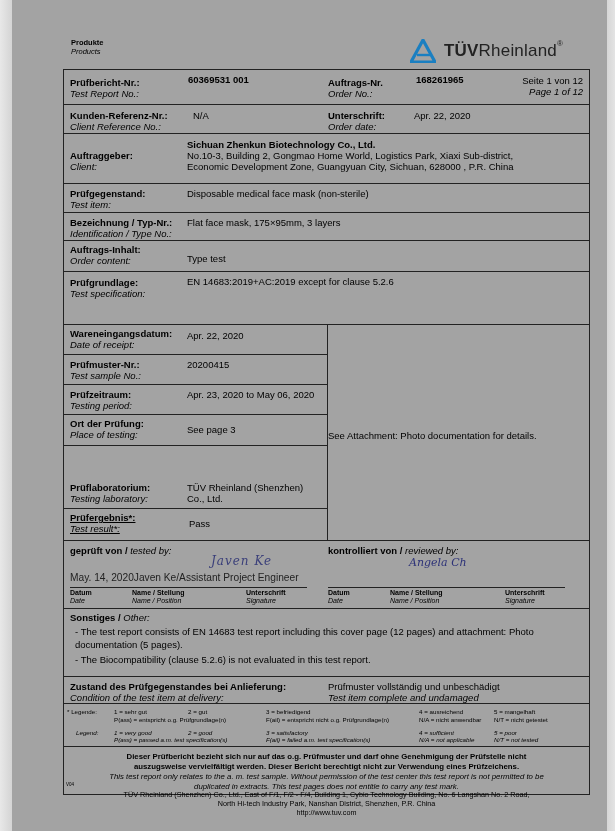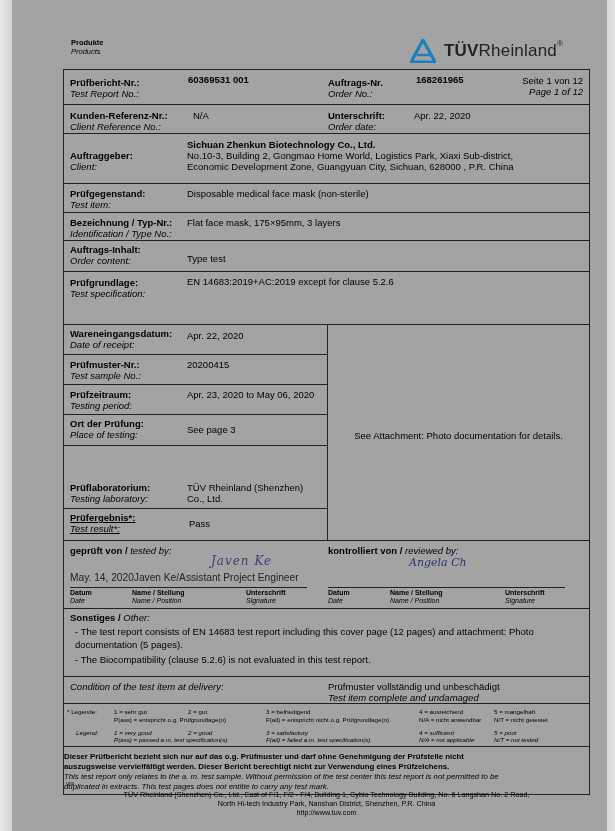--- a/index.html
+++ b/index.html
@@ -30,31 +30,31 @@
 
   .frame { position: absolute; left: 51px; top: 69px; width: 527px; border: 1.6px solid #222; }
   .row { position: relative; border-bottom: 1.6px solid #222; }
   .row:last-child { border-bottom: none; }
   .abs { position: absolute; }
 
   .split { display: flex; border-bottom: 1.6px solid #222; }
   .split-left { width: 264px; border-right: 1.6px solid #222; }
   .split-left .cell { position: relative; border-bottom: 1.6px solid #222; }
   .split-left .cell:last-child { border-bottom: none; }
-  .split-right { flex: 1; display: flex; align-items: center; justify-content: center; }
+  .split-right { flex: 1; display: flex; align-items: center; justify-content: flex-start; }
 
   .sig-line { position: absolute; height: 1px; background: #222; }
   .sig-cap { position: absolute; font-size: 7px; line-height: 8px; }
   .sig-cap .de { font-weight: bold; display: block; }
   .sig-cap .en { font-style: italic; display: block; }
 
   .legend { font-size: 6.2px; line-height: 7.5px; }
   .legend .it { font-style: italic; }
 
-  .disclaimer { }
+  .disclaimer { text-align: center; }
   .footer { position: absolute; left: 51px; width: 527px; top: 790px; text-align: center; font-size: 7.2px; line-height: 9px; }
 </style>
 </head>
 <body>
 
 <div class="side-left"></div>
 <div class="side-right"></div>
 
 <div class="page">
 
@@ -245,20 +245,21 @@
       </div>
       <div class="abs val" style="left:11px; top:16px; width:510px; line-height:13px;">
         <span style="display:block;">-  The test report consists of EN 14683 test report including this cover page (12 pages) and attachment: Photo</span>
         <span style="display:block;">documentation (5 pages).</span>
         <span style="display:block; margin-top:2px;">-  The Biocompatibility (clause 5.2.6) is not evaluated in this test report.</span>
       </div>
     </div>
 
     <div class="row" style="height:27px;">
       <div class="abs lbl" style="left:6px; top:4px;">
+        <span class="de">Zustand des Prüfgegenstandes bei Anlieferung:</span>
         <span class="en">Condition of the test item at delivery:</span>
       </div>
       <div class="abs val" style="left:264px; top:4px;">
         <span style="display:block;">Prüfmuster vollständig und unbeschädigt</span>
         <span style="display:block;" class="i">Test item complete and undamaged</span>
       </div>
     </div>
 
     <div class="row legend" style="height:43px;">
       <div class="abs" style="left:3px; top:4px;">* Legende:</div>

